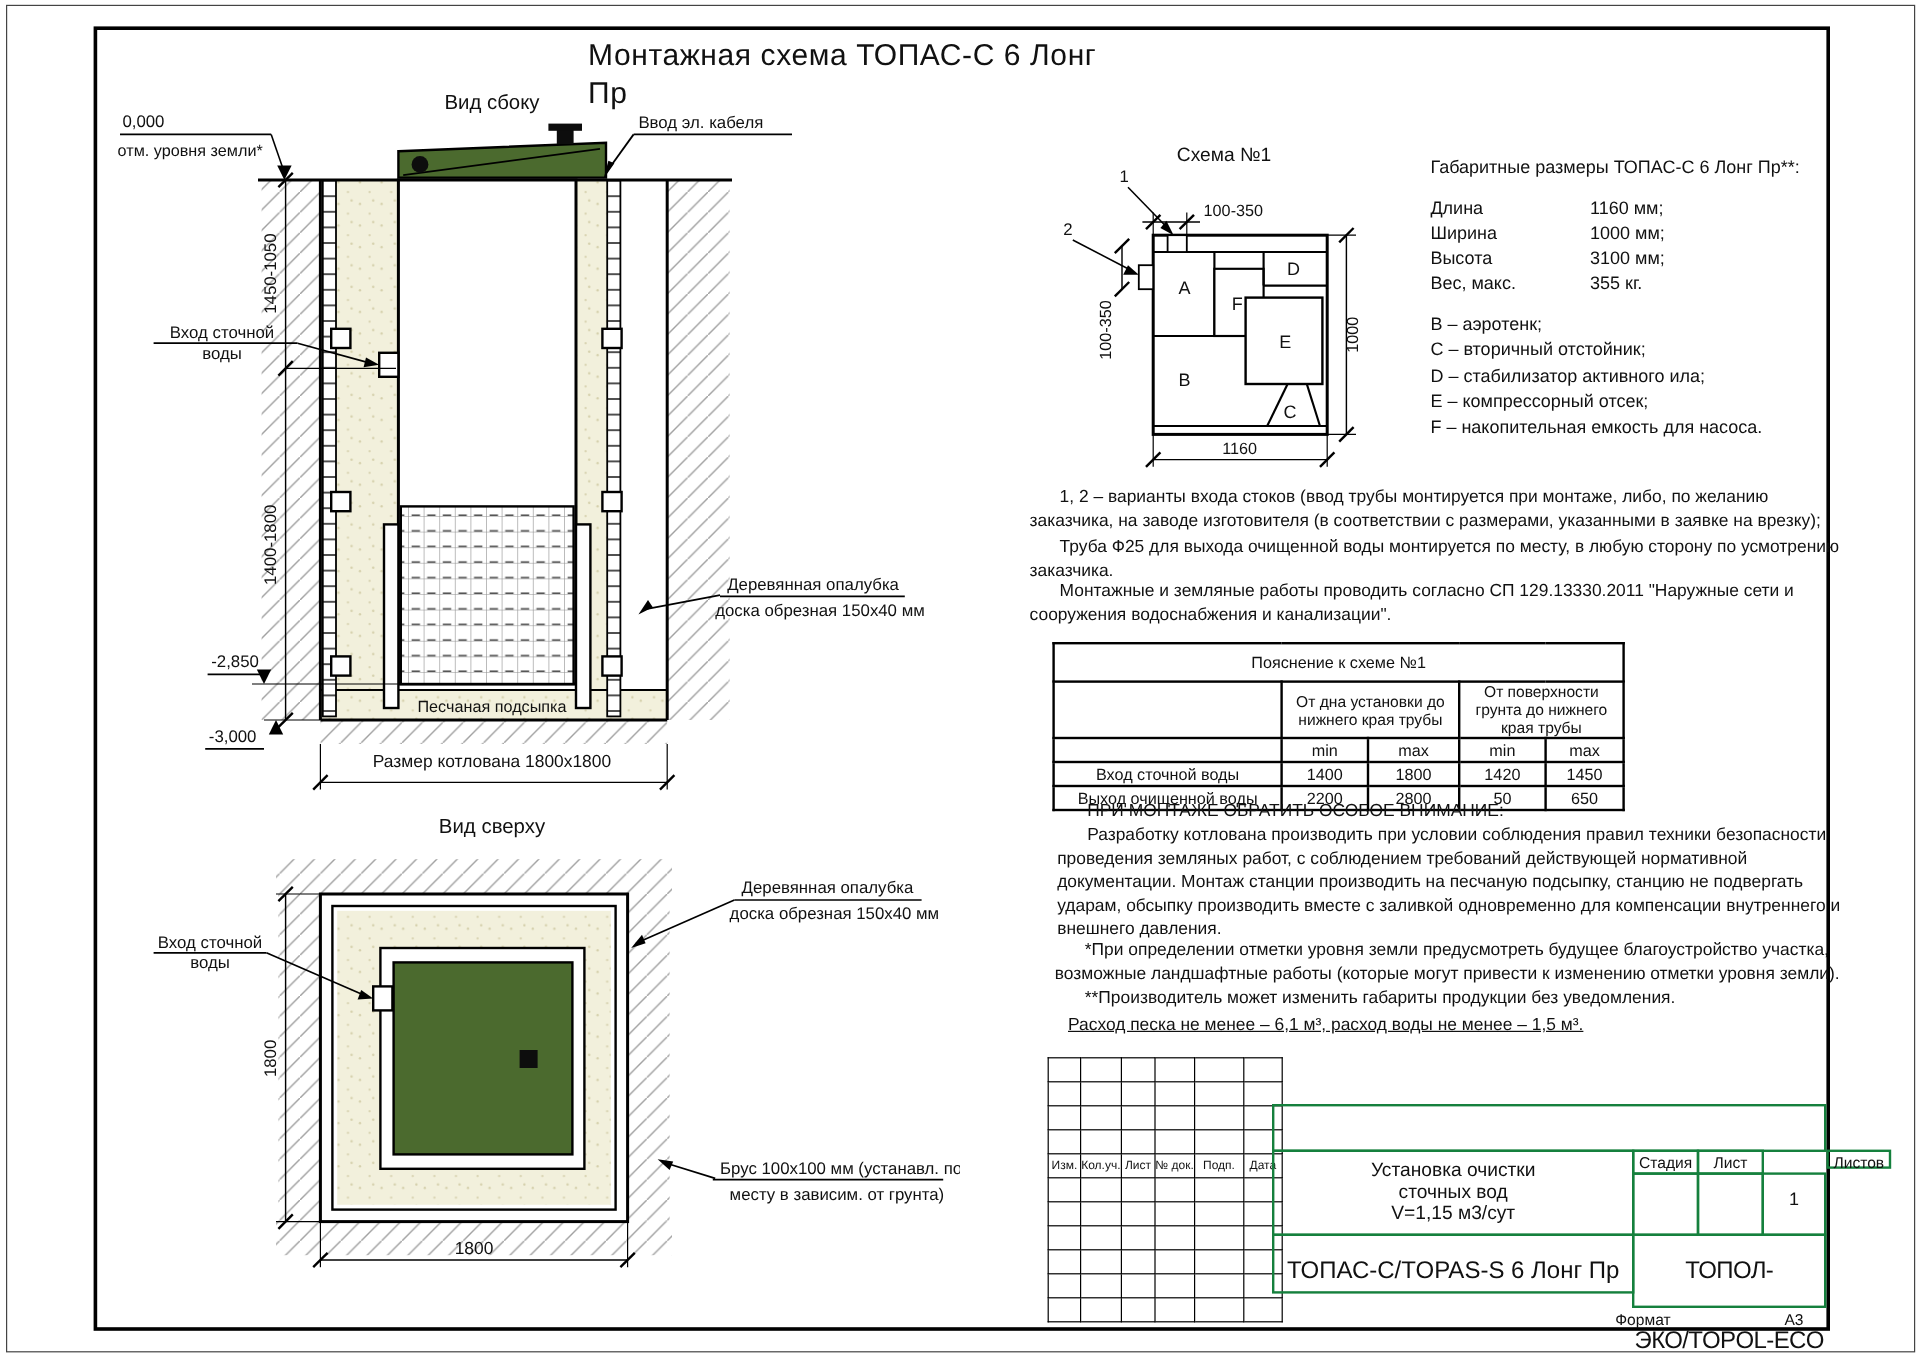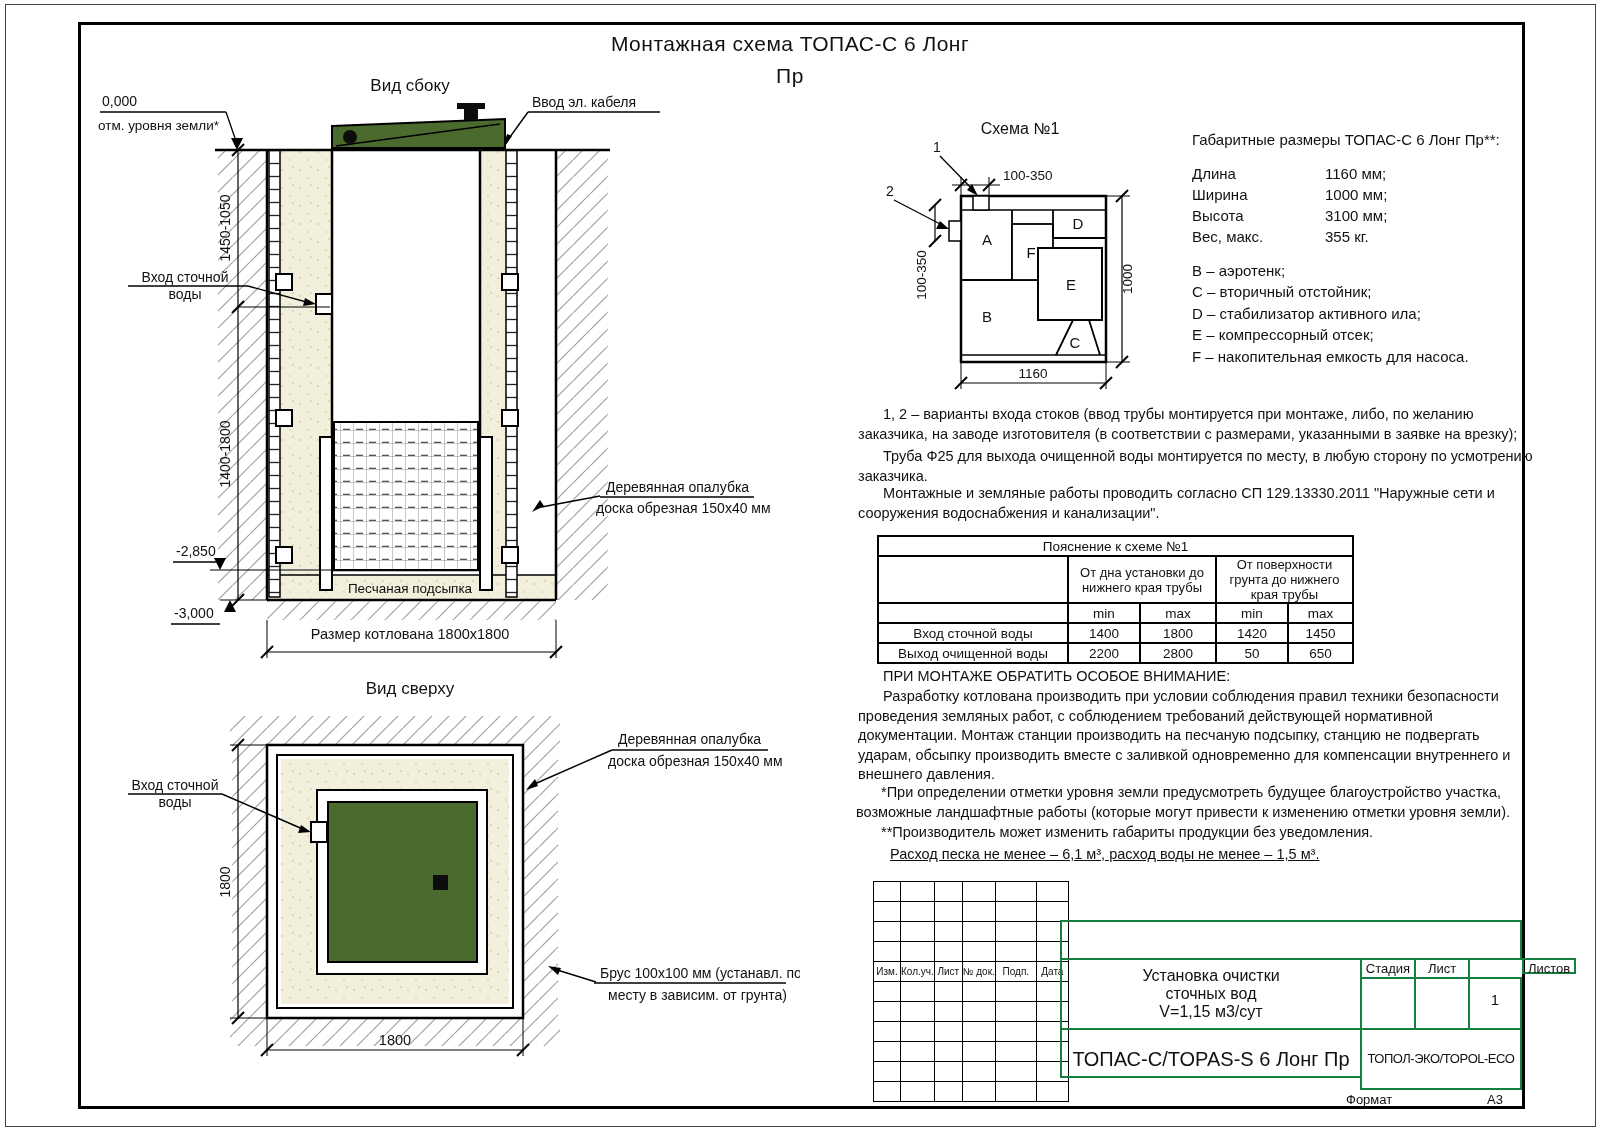--- a/index.html
+++ b/index.html
@@ -1,26 +1,26 @@
 <!DOCTYPE html>
 <html><head>
 <meta charset="utf-8">
 <style>
   html,body{margin:0;padding:0;background:#fff;}
   body{width:1600px;height:1131px;position:relative;overflow:hidden;
        font-family:"Liberation Sans", sans-serif;color:#111;}
   .abs{position:absolute;}
   #outer-border{left:5px;top:4px;width:1589px;height:1121px;border:1px solid #444;}
   #frame{left:78px;top:22px;width:1441px;height:1081px;border:3px solid #000;}
-  .title-main{font-size:21px;letter-spacing:.5px;text-align:center;}
+  .title-main{font-size:25px;letter-spacing:.5px;text-align:left;}
   .view-title{font-size:17px;text-align:center;}
   .dimrow{font-size:15px;line-height:21px;}
   .legend{font-size:15px;line-height:21.4px;}
   .note{font-size:14.5px;line-height:20px;text-indent:25px;}
-  .attn{font-size:14.5px;line-height:19.5px;text-indent:25px;}
+  .attn{font-size:14.5px;line-height:19.5px;text-indent:25px;margin-left:23px;}
   .consumption{font-size:14.5px;text-decoration:underline;}
   table{border-collapse:collapse;}
   .exp-table td{border:2px solid #000;font-size:13.5px;text-align:center;padding:0 2px;}
   .exp-table .grp{font-size:13px;line-height:15px;}
   .revtable td{border:1.7px solid #000;font-size:10px;text-align:center;padding:0;height:19px;overflow:hidden;white-space:nowrap;}
   .stampcell{border:2px solid #15803d;position:absolute;box-sizing:border-box;text-align:center;}
   .stamp-head{font-size:13px;padding-top:1px;}
   svg text{font-family:"Liberation Sans", sans-serif;fill:#111;}
 </style>
 </head>
@@ -281,21 +281,21 @@
 
 <table class="exp-table abs" style="left:877px;top:535px;">
   <colgroup>
       <col style="width:190px">
       <col style="width:72px">
       <col style="width:76px">
       <col style="width:72px">
       <col style="width:65px">
     </colgroup>
   <tbody>
-      <tr style="height:20px">
+      <tr style="height:32px">
         <td colspan="5">Пояснение к схеме №1</td>
       </tr>
   <tr style="height:40px">
     <td></td>
     <td colspan="2" class="grp">От дна установки до нижнего края трубы</td>
     <td colspan="2" class="grp">От поверхности грунта до нижнего края трубы</td>
   </tr>
   <tr style="height:20px">
     <td></td>
     <td>min</td>
@@ -433,16 +433,16 @@
   <div>сточных вод</div>
   <div>V=1,15 м3/сут</div>
 </div>
 <div class="stampcell stamp-head" style="left:1360px;top:958px;width:56px;height:21px;">Стадия</div>
 <div class="stampcell stamp-head" style="left:1414px;top:958px;width:56px;height:21px;">Лист</div>
 <div class="stampcell stamp-head" style="left:1522px;top:958px;width:54px;height:16px;">Листов</div>
 <div class="stampcell" style="left:1360px;top:977px;width:56px;height:53px;"></div>
 <div class="stampcell" style="left:1414px;top:977px;width:56px;height:53px;"></div>
 <div class="stampcell" style="left:1468px;top:977px;width:54px;height:53px;font-size:15px;padding-top:12px;">1</div>
 <div class="stampcell" style="left:1060px;top:1028px;width:302px;height:50px;font-size:20px;line-height:58px;">ТОПАС-С/TOPAS-S 6 Лонг Пр</div>
-<div class="stampcell" style="left:1360px;top:1028px;width:162px;height:62px;font-size:13px;line-height:58px;letter-spacing:-0.5px;">ТОПОЛ-ЭКО/TOPOL-ECO</div>
+<div class="stampcell" style="left:1360px;top:1028px;width:162px;height:62px;font-size:20px;line-height:58px;letter-spacing:-0.5px;">ТОПОЛ-ЭКО/TOPOL-ECO</div>
 
 <div class="abs" style="left:1346px;top:1092px;font-size:13px;">Формат</div>
 <div class="abs" style="left:1487px;top:1092px;font-size:13px;">А3</div>
 
 </body></html>

